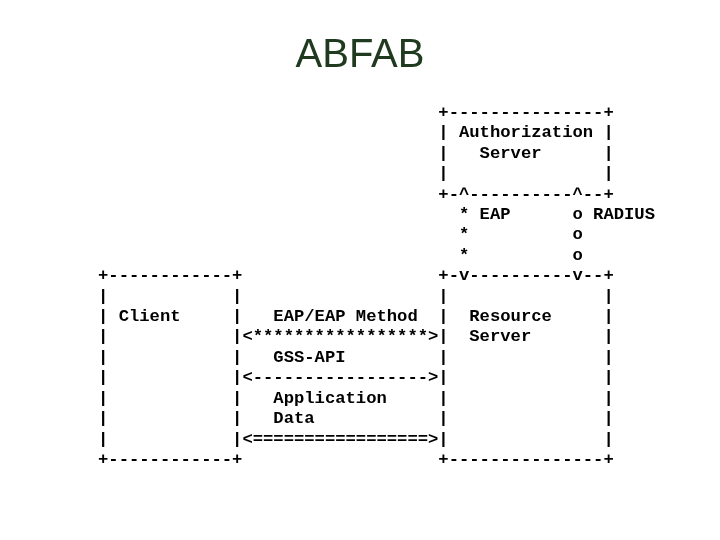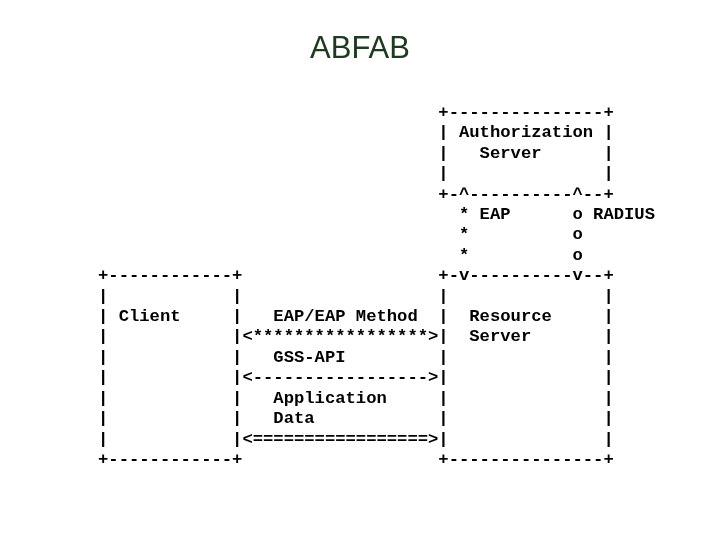--- a/index.html
+++ b/index.html
@@ -15,21 +15,21 @@
     overflow: hidden;
     font-family: "Liberation Sans", sans-serif;
   }
   .slide-title {
     position: absolute;
     top: 30px;
     left: 0;
     width: 720px;
     text-align: center;
     font-family: "Liberation Sans", sans-serif;
-    font-size: 31px;
+    font-size: 40px;
     font-weight: 400;
     letter-spacing: 0px;
     line-height: 1.15;
   }
   .ascii-diagram {
     position: absolute;
     left: 98px;
     top: 103px;
     margin: 0;
     font-family: "Liberation Mono", monospace;

